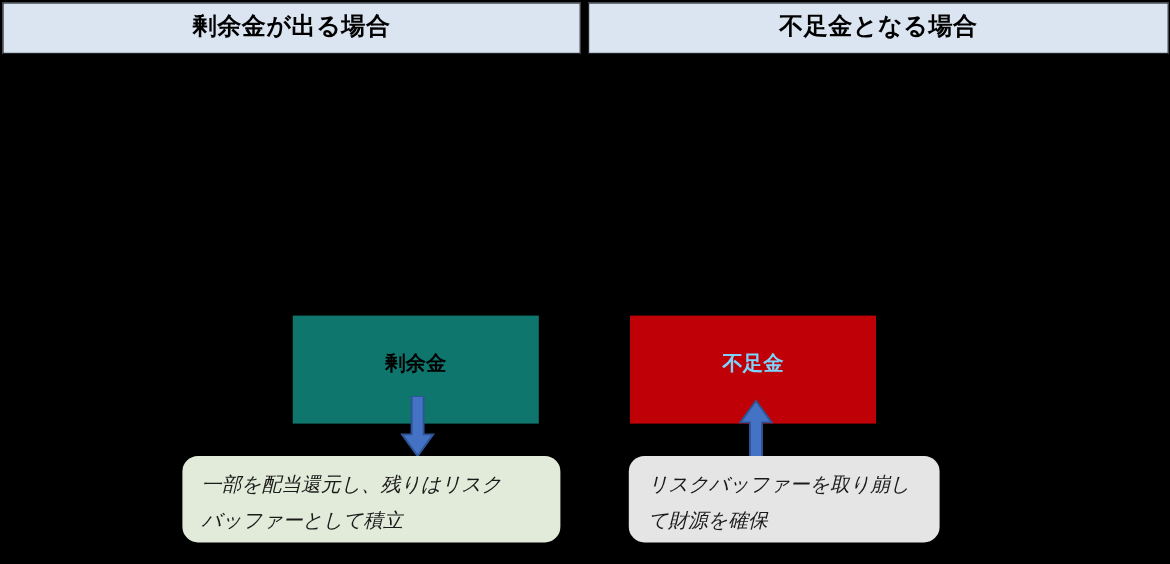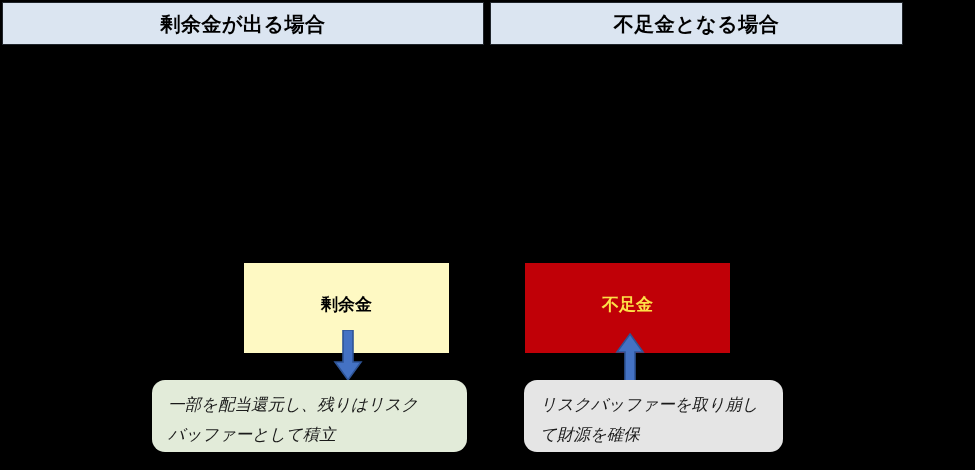--- a/index.html
+++ b/index.html
@@ -7,68 +7,68 @@
     margin: 0;
     padding: 0;
     background: #000000;
   }
   #canvas {
     position: relative;
     width: 975px;
     height: 470px;
     background: #000000;
     overflow: hidden;
-    font-family: Liberation Serif, serif;
+    font-family: Liberation Mono, monospace;
   }
 
   
   .header-box {
     position: absolute;
     top: 2px;
     height: 43px;
     background: #dbe5f1;
     border: 1px solid #20252b;
     box-sizing: border-box;
     display: flex;
     align-items: center;
     justify-content: center;
   }
   .header-box.left  { left: 2px;   width: 482px; }
-  .header-box.right { left: 490px; width: 413px; }
+  .header-box.right { left: 490px; width: 484px; }
   .header-label {
     font-size: 20px;
     font-weight: bold;
     color: #000000;
     letter-spacing: 0.5px;
     line-height: 1;
     white-space: nowrap;
   }
 
   
   .amount-box {
     position: absolute;
     top: 263px;
     width: 205px;
     height: 90px;
     box-sizing: border-box;
     display: flex;
     align-items: flex-start;
     justify-content: center;
   }
-  .amount-box.surplus { left: 244px; background: #fef9c3; }
+  .amount-box.surplus { left: 244px; background: #0f766e; }
   .amount-box.deficit { left: 525px; background: #c00007; }
   .amount-label {
     font-size: 17px;
     font-weight: bold;
     line-height: 1;
     margin-top: 33px;
     white-space: nowrap;
   }
   .amount-box.surplus .amount-label { color: #000000; }
-  .amount-box.deficit .amount-label { color: #fde047; }
+  .amount-box.deficit .amount-label { color: #7dd3fc; }
 
   
   .arrow {
     position: absolute;
     width: 30px;
     height: 52px;
   }
   .arrow.down { left: 333px; top: 330px; }
   .arrow.up   { left: 615px; top: 332px; }
 

